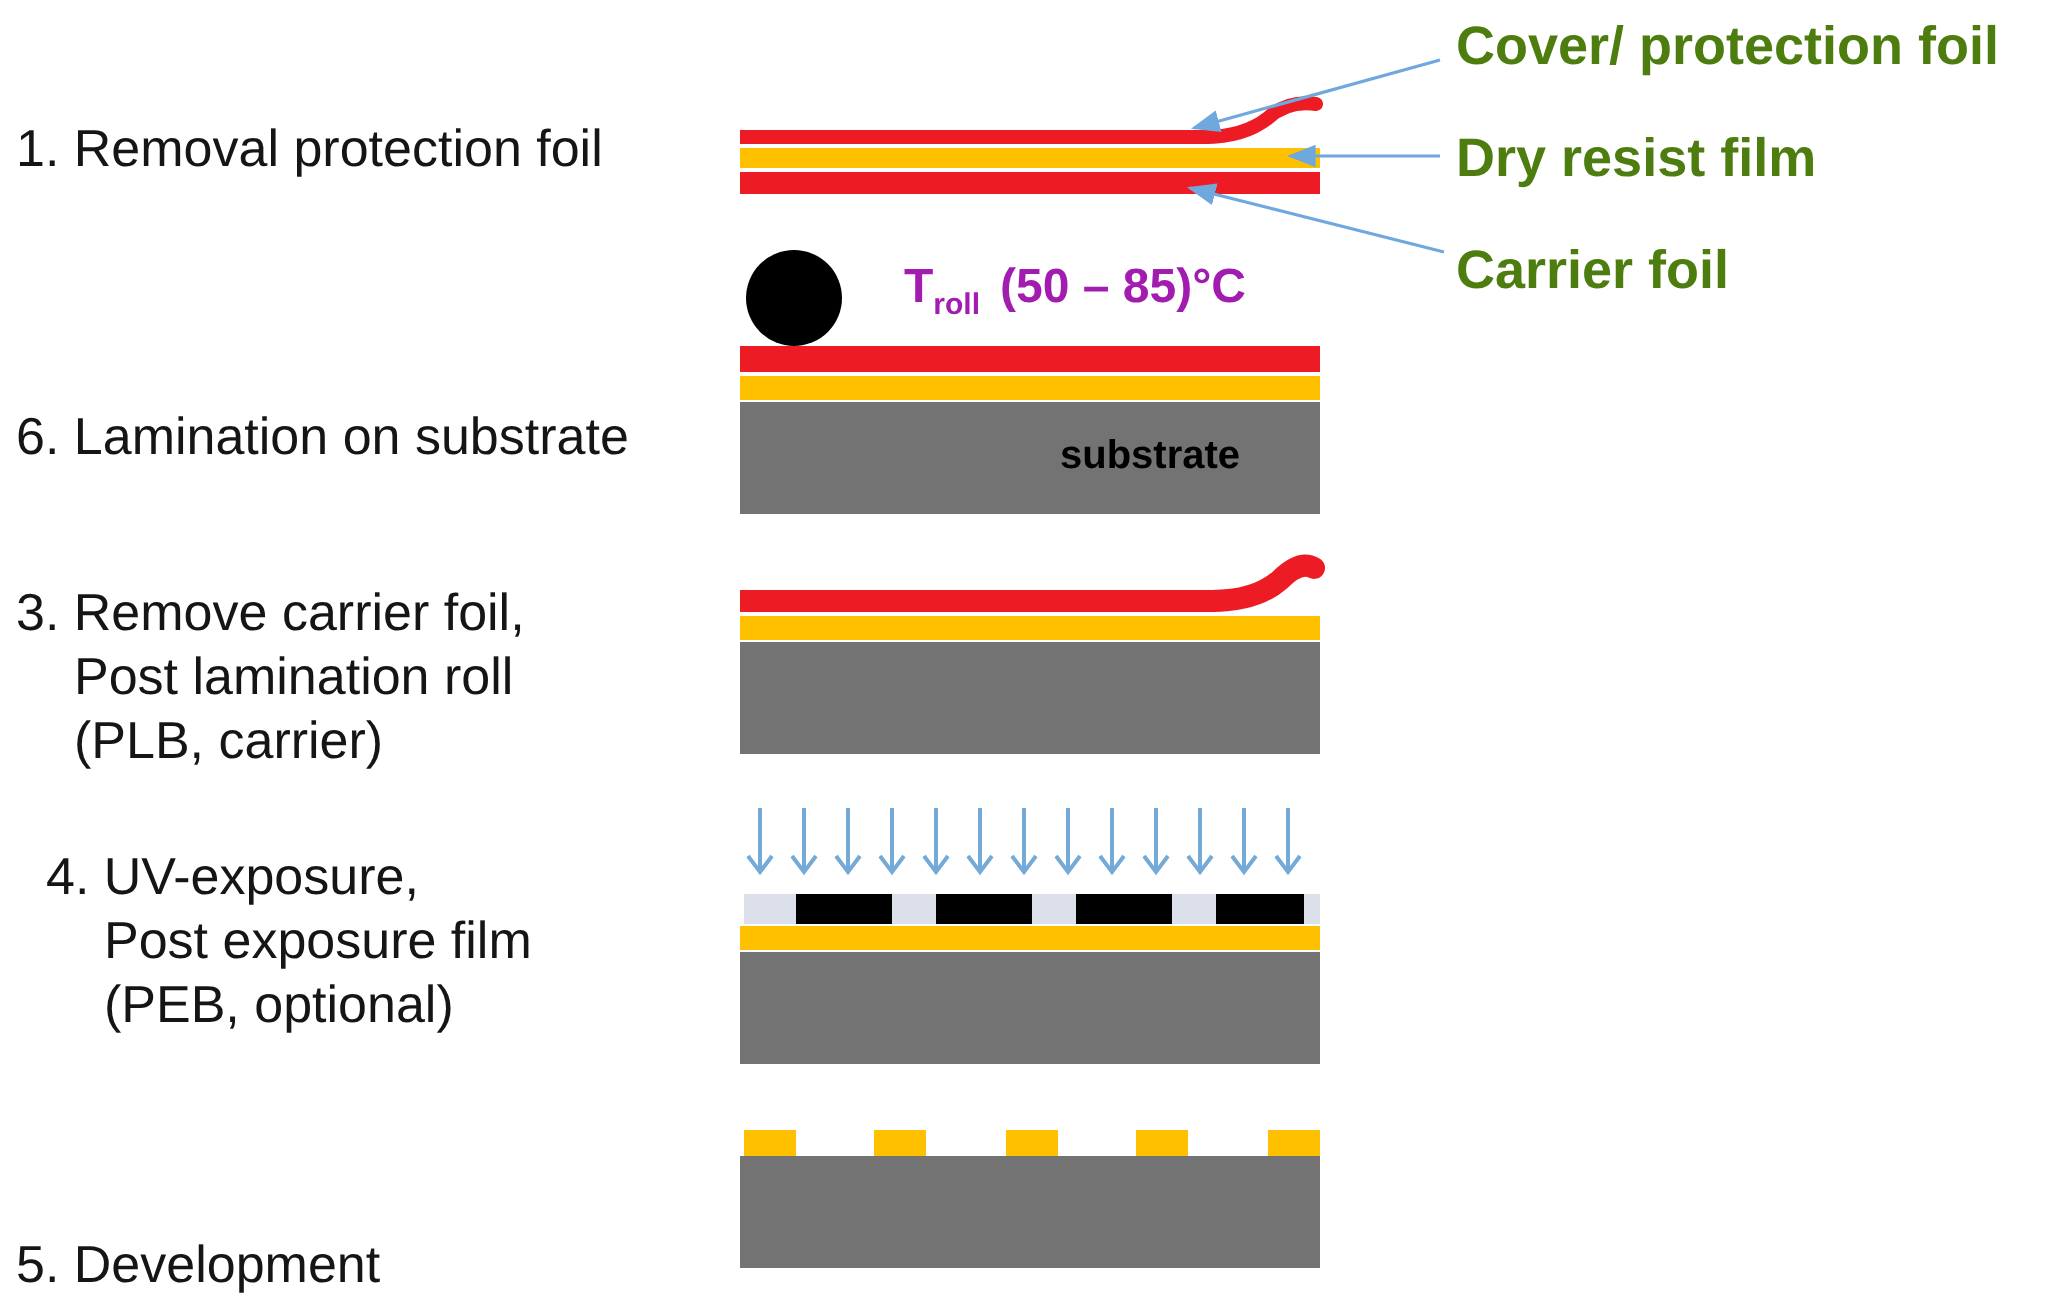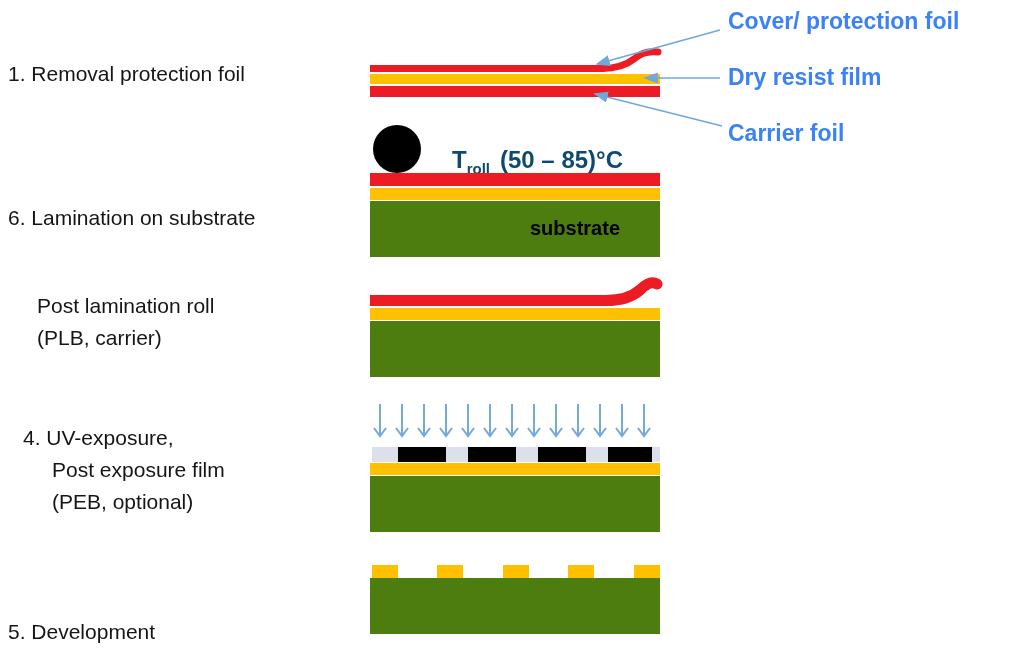--- a/index.html
+++ b/index.html
@@ -1,35 +1,35 @@
 <!DOCTYPE html>
 <html><head>
 <meta charset="utf-8">
 <style>
   html,body{margin:0;padding:0;background:#fff;}
   #page{position:relative;width:1024px;height:656px;background:#ffffff;overflow:hidden;
         font-family:"Liberation Sans", sans-serif;color:#111;}
 
   
-  .step{position:absolute;left:8px;font-size:21px;color:#151515;}
+  .step{position:absolute;left:8px;font-size:26px;color:#151515;}
   .step .line{line-height:32px;white-space:nowrap;}
   .step .cont{padding-left:29px;}
 
   
-  .annot{position:absolute;left:728px;font-size:23px;font-weight:bold;color:#3b82f6;white-space:nowrap;}
+  .annot{position:absolute;left:728px;font-size:27px;font-weight:bold;color:#4d7c0f;white-space:nowrap;}
 
   
   .layer{position:absolute;left:370px;width:290px;}
   .red{background:#ed1c24;}
   .yellow{background:#ffc000;}
-  .gray{background:#4d7c0f;}
+  .gray{background:#737373;}
   .substrate-label{position:absolute;left:160px;top:16px;font-size:20px;font-weight:bold;color:#000;}
 
   .roller{position:absolute;left:373px;top:125px;width:48px;height:48px;border-radius:50%;background:#000;}
-  .troll{position:absolute;left:452px;top:130px;font-size:24px;font-weight:bold;color:#0c4a6e;white-space:nowrap;margin-top:16px;}
+  .troll{position:absolute;left:452px;top:130px;font-size:24px;font-weight:bold;color:#a21caf;white-space:nowrap;}
   .troll sub{font-size:15px;font-weight:bold;}
   .troll .temp{margin-left:10px;}
 
   .mask-strip{position:absolute;left:372px;top:447px;width:288px;height:15px;background:#dbe0ea;}
   .mask-block{position:absolute;top:0;height:15px;background:#000;}
 
   .dev-row{position:absolute;left:372px;top:565px;width:288px;height:13px;}
   .dev-block{position:absolute;top:0;height:13px;width:26px;background:#ffc000;}
 
   svg{position:absolute;overflow:visible;}
@@ -40,20 +40,21 @@
 
 <div id="page">
 
   <div class="step" style="top:58px;">
     <div class="line">1. Removal protection foil</div>
   </div>
   <div class="step" style="top:202px;">
     <div class="line">6. Lamination on substrate</div>
   </div>
   <div class="step" style="top:290px;">
+    <div class="line">3. Remove carrier foil,</div>
     <div class="line cont">Post lamination roll</div>
     <div class="line cont">(PLB, carrier)</div>
   </div>
   <div class="step" style="top:422px;margin-left:15px;">
     <div class="line">4. UV-exposure,</div>
     <div class="line cont">Post exposure film</div>
     <div class="line cont">(PEB, optional)</div>
   </div>
   <div class="step" style="top:616px;">
     <div class="line">5. Development</div>

